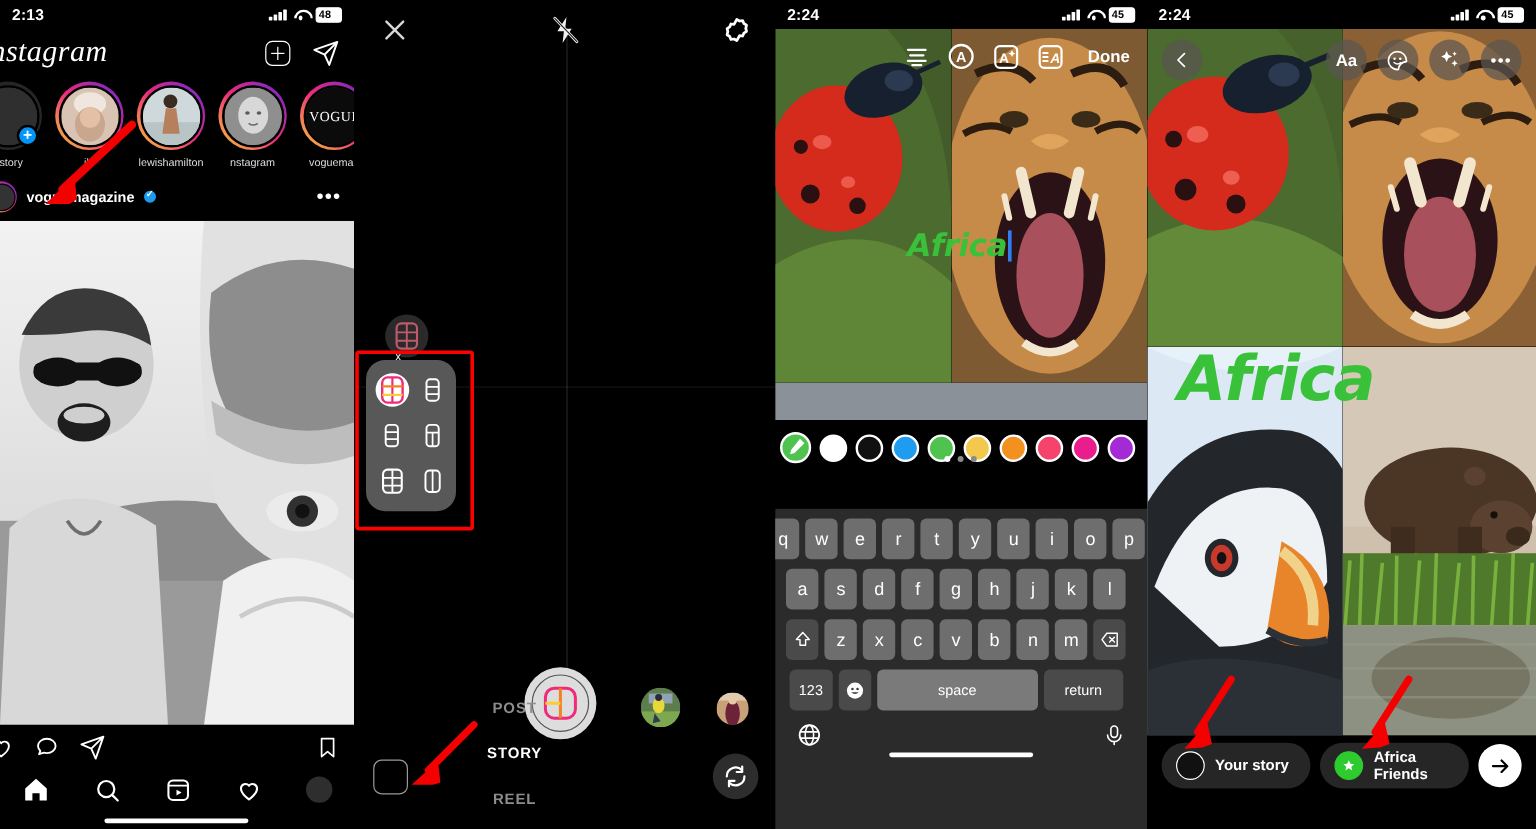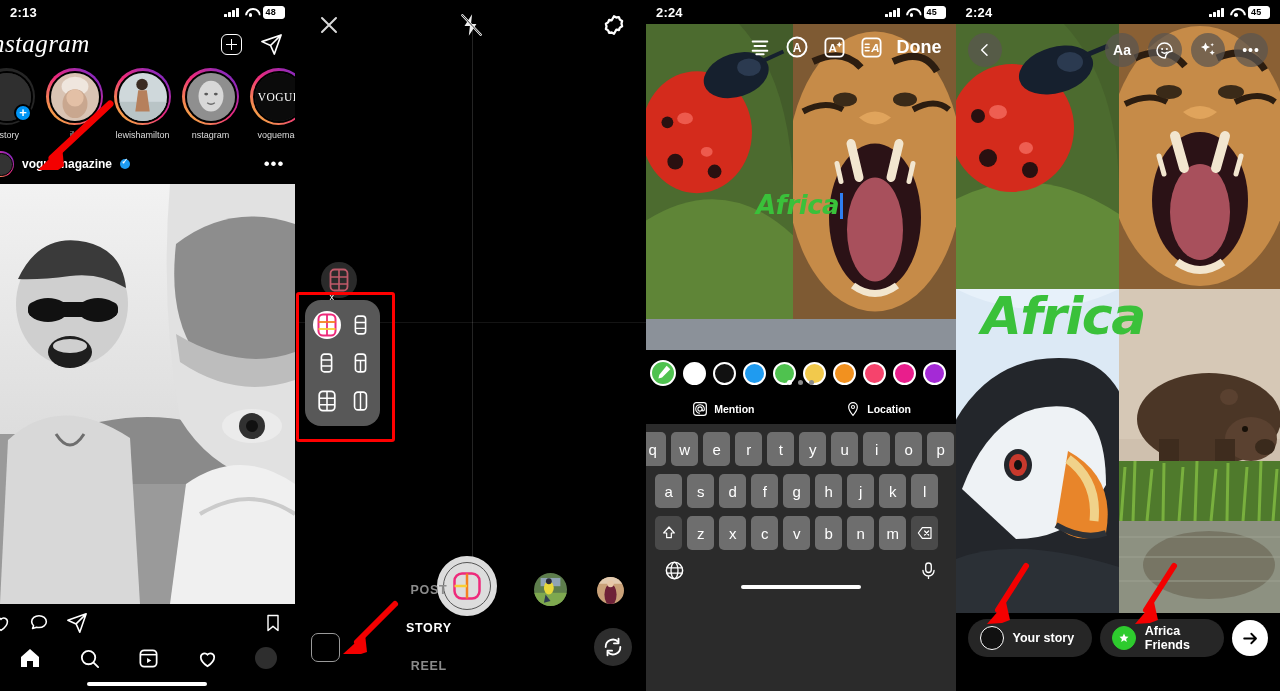--- a/index.html
+++ b/index.html
@@ -119,21 +119,21 @@
   .mode.on{ color:#fff; }
   .flip{ position:absolute; right:14px; width:38px;height:38px;border-radius:50%;
     background:rgba(150,150,150,.3); display:flex;align-items:center;justify-content:center; }
 
   
   .grid2{ position:absolute; inset:24px 0 0 0; }
   .ph{ position:absolute; overflow:hidden; }
   .edit-top{ position:absolute; left:0; right:0; top:24px; height:46px;
     display:flex; align-items:center; justify-content:flex-end; gap:14px;
     padding-right:14px; z-index:6; }
-  .done{ color:#fff; font-size:18px; font-weight:bold; }
+  .done{ color:#fff; font-size:14px; font-weight:bold; margin-left:6px; }
   .africa3{ position:absolute; left:110px; top:190px; z-index:7;
     font-family:"DejaVu Sans", sans-serif; font-style:italic; font-weight:bold;
     font-size:26px; color:#3ac13a; letter-spacing:-.5px; }
   .caret{ display:inline-block; width:2.5px;height:26px; background:#2f7ff0;
     vertical-align:-5px; margin-left:1px; }
   .colorbar{ position:absolute; left:0; right:0; top:352px; height:42px; z-index:7;
     display:flex; align-items:center; gap:7px; padding-left:4px; }
   .sw{ width:23px;height:23px;border-radius:50%; border:2px solid #fff; flex:0 0 auto;}
   .sw.sel{ width:26px;height:26px; box-shadow:0 0 0 1px rgba(0,0,0,.3); }
   .dots{ position:absolute; left:0; right:0; top:380px; display:flex;
@@ -576,37 +576,20 @@
       <div class="sw" style="background:#e91e8c;"></div>
       <div class="sw" style="background:#a42ad6;"></div>
     </div>
 
     <div class="dots">
       <i class="on"></i>
       <i></i>
       <i></i>
     </div>
 
-    <div class="ml-row">
-      <div class="ml">
-        <svg width="16" height="16" viewBox="0 0 24 24">
-          <rect x="2.5" y="2.5" width="19" height="19" rx="4" fill="none" stroke="#fff" stroke-width="1.8"></rect>
-          <circle cx="12" cy="12" r="3.2" fill="none" stroke="#fff" stroke-width="1.6"></circle>
-          <path d="M15.2 12v2.3a2 2 0 003.3-1.4A6.5 6.5 0 1012 18.5" fill="none" stroke="#fff" stroke-width="1.6"></path>
-        </svg>
-        <span>Mention</span>
-      </div>
-      <div class="ml">
-        <svg width="16" height="16" viewBox="0 0 24 24">
-          <path d="M12 2.5c3.6 0 6.5 2.9 6.5 6.5 0 4.9-6.5 12.5-6.5 12.5S5.5 13.9 5.5 9c0-3.6 2.9-6.5 6.5-6.5z" fill="none" stroke="#fff" stroke-width="1.8"></path>
-          <circle cx="12" cy="9" r="2.3" fill="none" stroke="#fff" stroke-width="1.6"></circle>
-        </svg>
-        <span>Location</span>
-      </div>
-    </div>
 
     <div class="kb">
       <div class="kbrow" style="margin-left:-8px;">
         <div class="key">q</div>
         <div class="key">w</div>
         <div class="key">e</div>
         <div class="key">r</div>
         <div class="key">t</div>
         <div class="key">y</div>
         <div class="key">u</div>
@@ -637,20 +620,33 @@
         <div class="key">v</div>
         <div class="key">b</div>
         <div class="key">n</div>
         <div class="key">m</div>
         <div class="key dark">
           <svg width="18" height="16" viewBox="0 0 24 24">
             <path d="M8 4h13v16H8L2 12z" fill="none" stroke="#fff" stroke-width="1.8" stroke-linejoin="round"></path>
             <path d="M11.5 9l6 6M17.5 9l-6 6" stroke="#fff" stroke-width="1.8" stroke-linecap="round"></path>
           </svg>
         </div>
+      </div>
+      <div class="kbrow" style="margin-left:-8px;">
+        <div class="key dark wide">123</div>
+        <div class="key dark">
+          <svg width="17" height="17" viewBox="0 0 24 24">
+            <circle cx="12" cy="12" r="9.5" fill="#fff"></circle>
+            <circle cx="9" cy="10" r="1.5" fill="#3a3a3a"></circle>
+              <circle cx="15" cy="10" r="1.5" fill="#3a3a3a"></circle>
+            <path d="M7.5 14q4.5 4 9 0z" fill="#3a3a3a"></path>
+          </svg>
+        </div>
+        <div class="key space">space</div>
+        <div class="key dark ret">return</div>
       </div>
       <div class="kbbot">
         <svg width="21" height="21" viewBox="0 0 24 24">
           <circle cx="12" cy="12" r="9.3" fill="none" stroke="#fff" stroke-width="1.7"></circle>
           <ellipse cx="12" cy="12" rx="4" ry="9.3" fill="none" stroke="#fff" stroke-width="1.5"></ellipse>
           <path d="M3 9h18M3 15h18" stroke="#fff" stroke-width="1.5"></path>
         </svg>
         <svg width="19" height="21" viewBox="0 0 24 24">
           <rect x="8.5" y="2.5" width="7" height="12" rx="3.5" fill="none" stroke="#fff" stroke-width="1.7"></rect>
           <path d="M5 12a7 7 0 0014 0M12 19v3" fill="none" stroke="#fff" stroke-width="1.7" stroke-linecap="round"></path>

